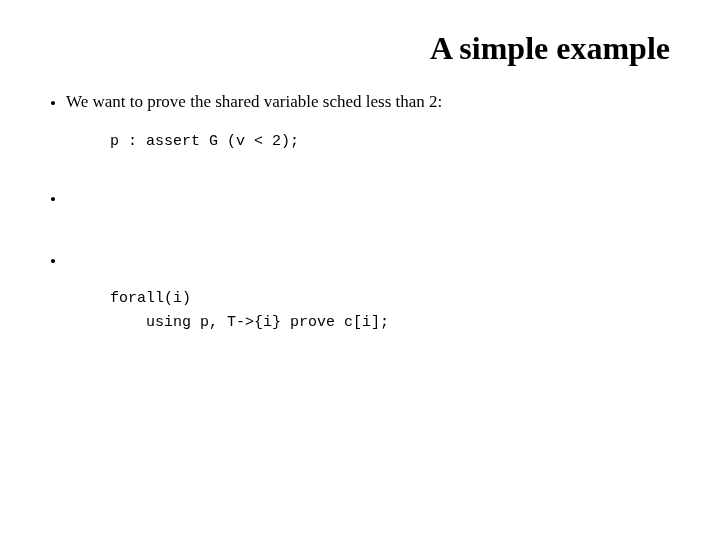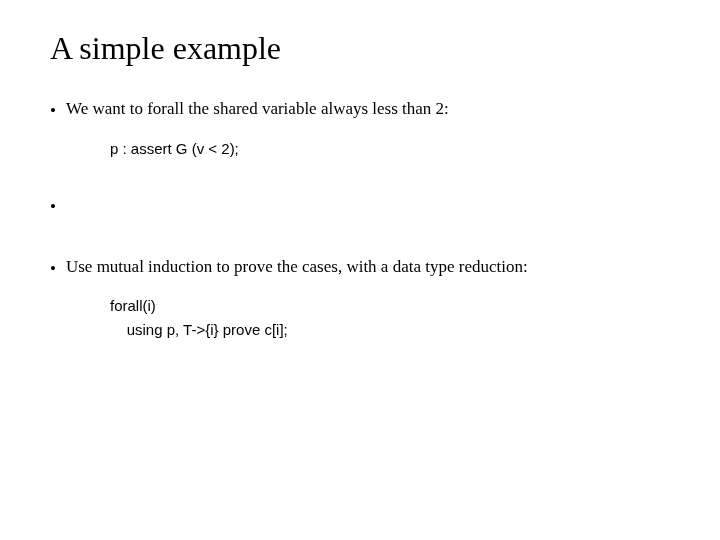--- a/index.html
+++ b/index.html
@@ -18,25 +18,25 @@
 
     .slide {
       width: 720px;
       height: 540px;
       padding: 30px 50px 30px 50px;
       display: flex;
       flex-direction: column;
     }
 
     .slide-title {
-      text-align: left;
+      text-align: right;
       font-size: 32px;
-      font-weight: normal;
+      font-weight: bold;
       color: #000000;
-      margin-bottom: 30px;
+      margin-bottom: 23px;
       font-family: 'Times New Roman', Times, serif;
     }
 
     .bullet-section {
       margin-bottom: 22px;
     }
 
     .bullet-point {
       display: flex;
       align-items: flex-start;
@@ -51,53 +51,52 @@
       margin-top: 2px;
       flex-shrink: 0;
     }
 
     .bullet-text {
       font-size: 17px;
       line-height: 1.4;
     }
 
     .code-block {
-      font-family: Liberation Sans, sans-serif;
+      font-family: Liberation Mono, monospace;
       font-size: 15px;
       color: #000000;
       margin-left: 60px;
       margin-top: 6px;
       margin-bottom: 10px;
       line-height: 1.6;
       white-space: pre;
     }
   </style>
 </head>
 <body>
 
 <div class="slide">
 
   <h1 class="slide-title">A simple example</h1>
 
   <div class="bullet-section">
     <div class="bullet-point">
       <span class="bullet-dot">•</span>
-      <span class="bullet-text">We want to forall the shared variable always less than 2:</span>
+      <span class="bullet-text">We want to prove the shared variable sched less than 2:</span>
     </div>
     <div class="code-block">p : assert G (v &lt; 2);</div>
   </div>
 
   <div class="bullet-section">
     <div class="bullet-point">
       <span class="bullet-dot">•</span>
     </div>
   </div>
 
   <div class="bullet-section">
     <div class="bullet-point">
       <span class="bullet-dot">•</span>
-      <span class="bullet-text">Use mutual induction to prove the cases, with a data type reduction:</span>
     </div>
     <div class="code-block">forall(i)
     using p, T-&gt;{i} prove c[i];</div>
   </div>
 
 </div>
 
 </body></html>

